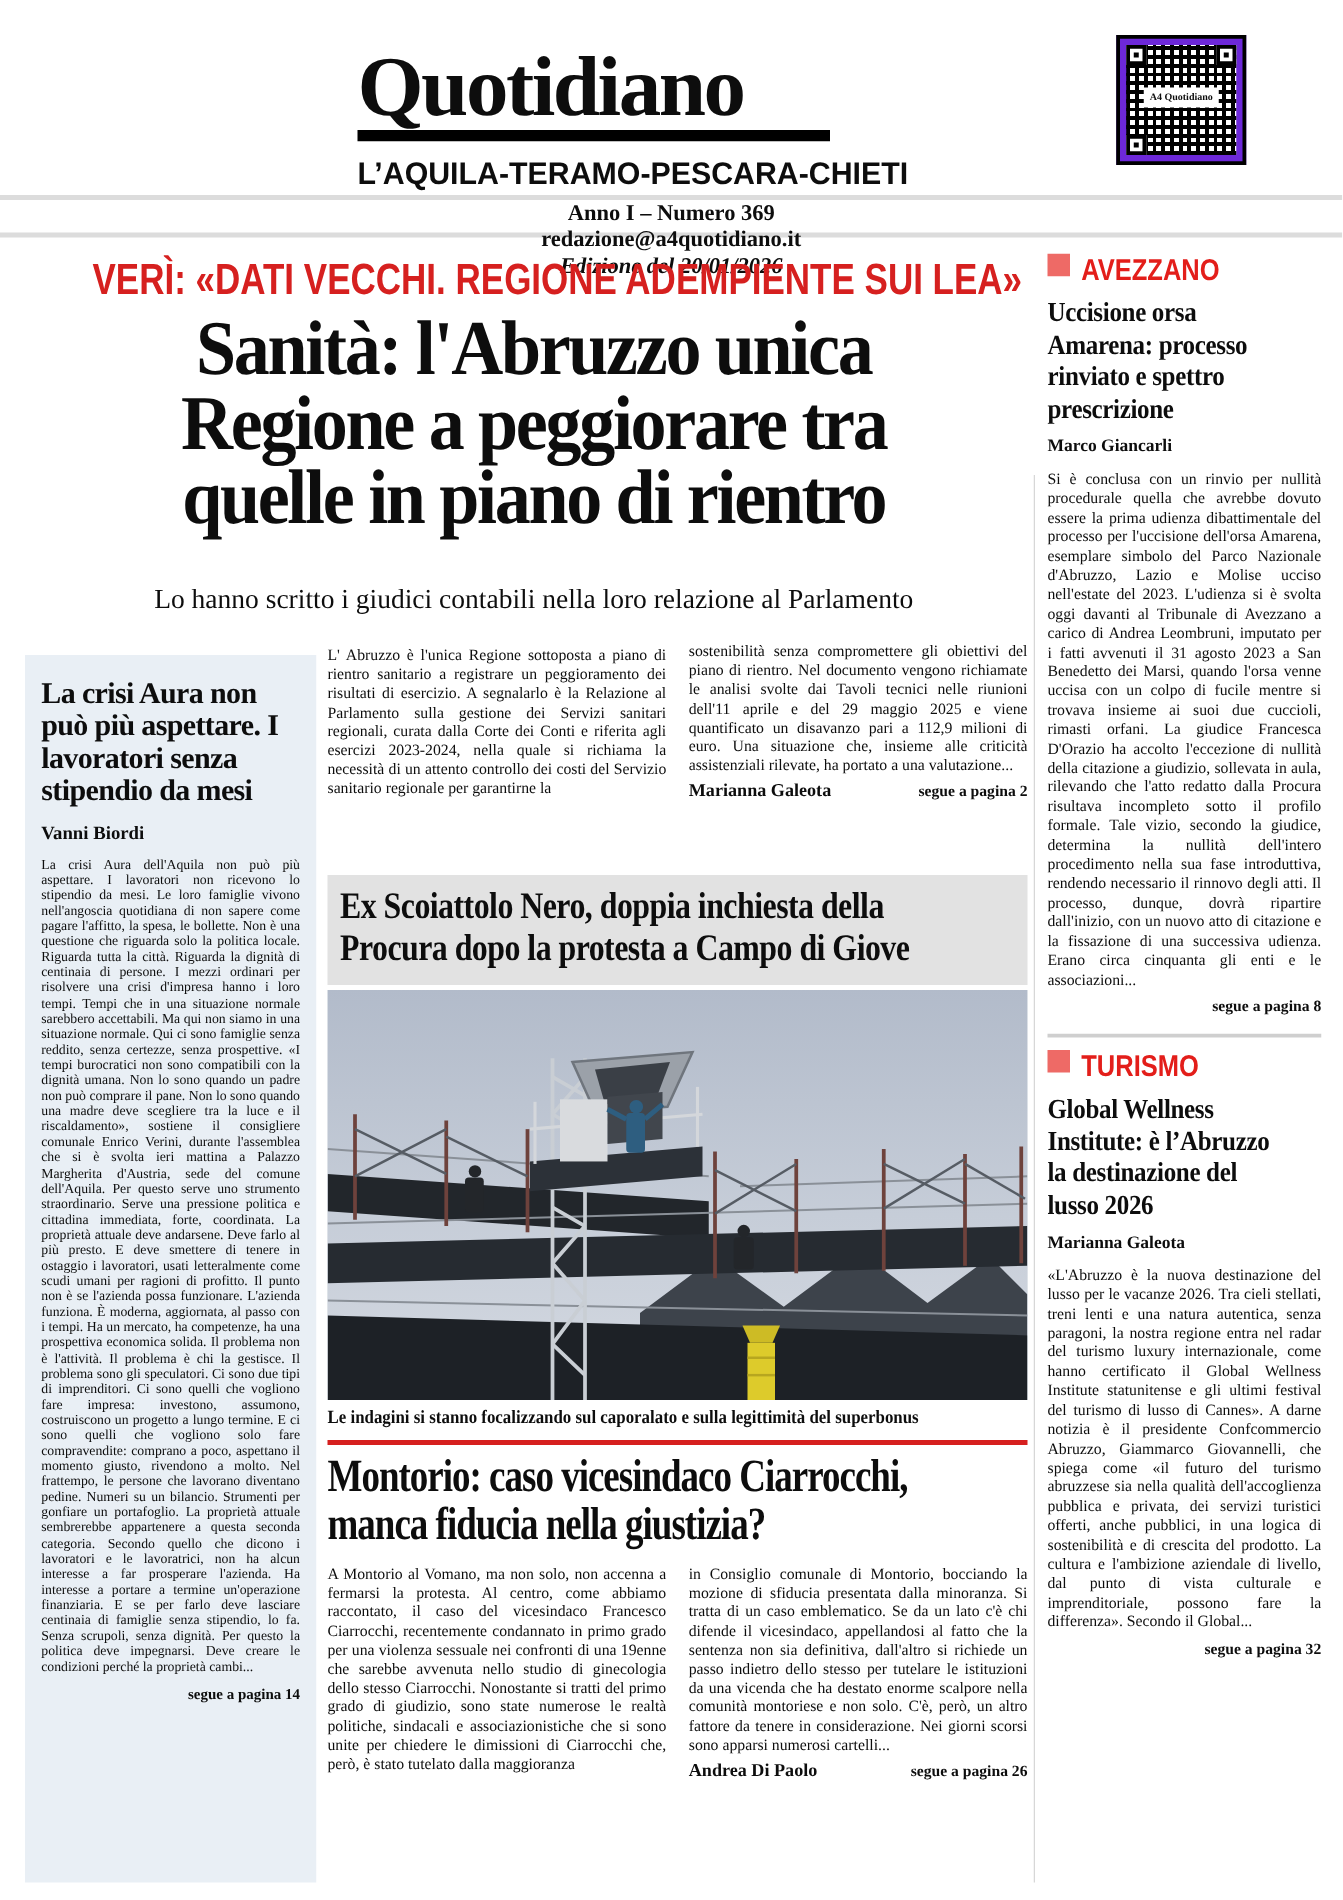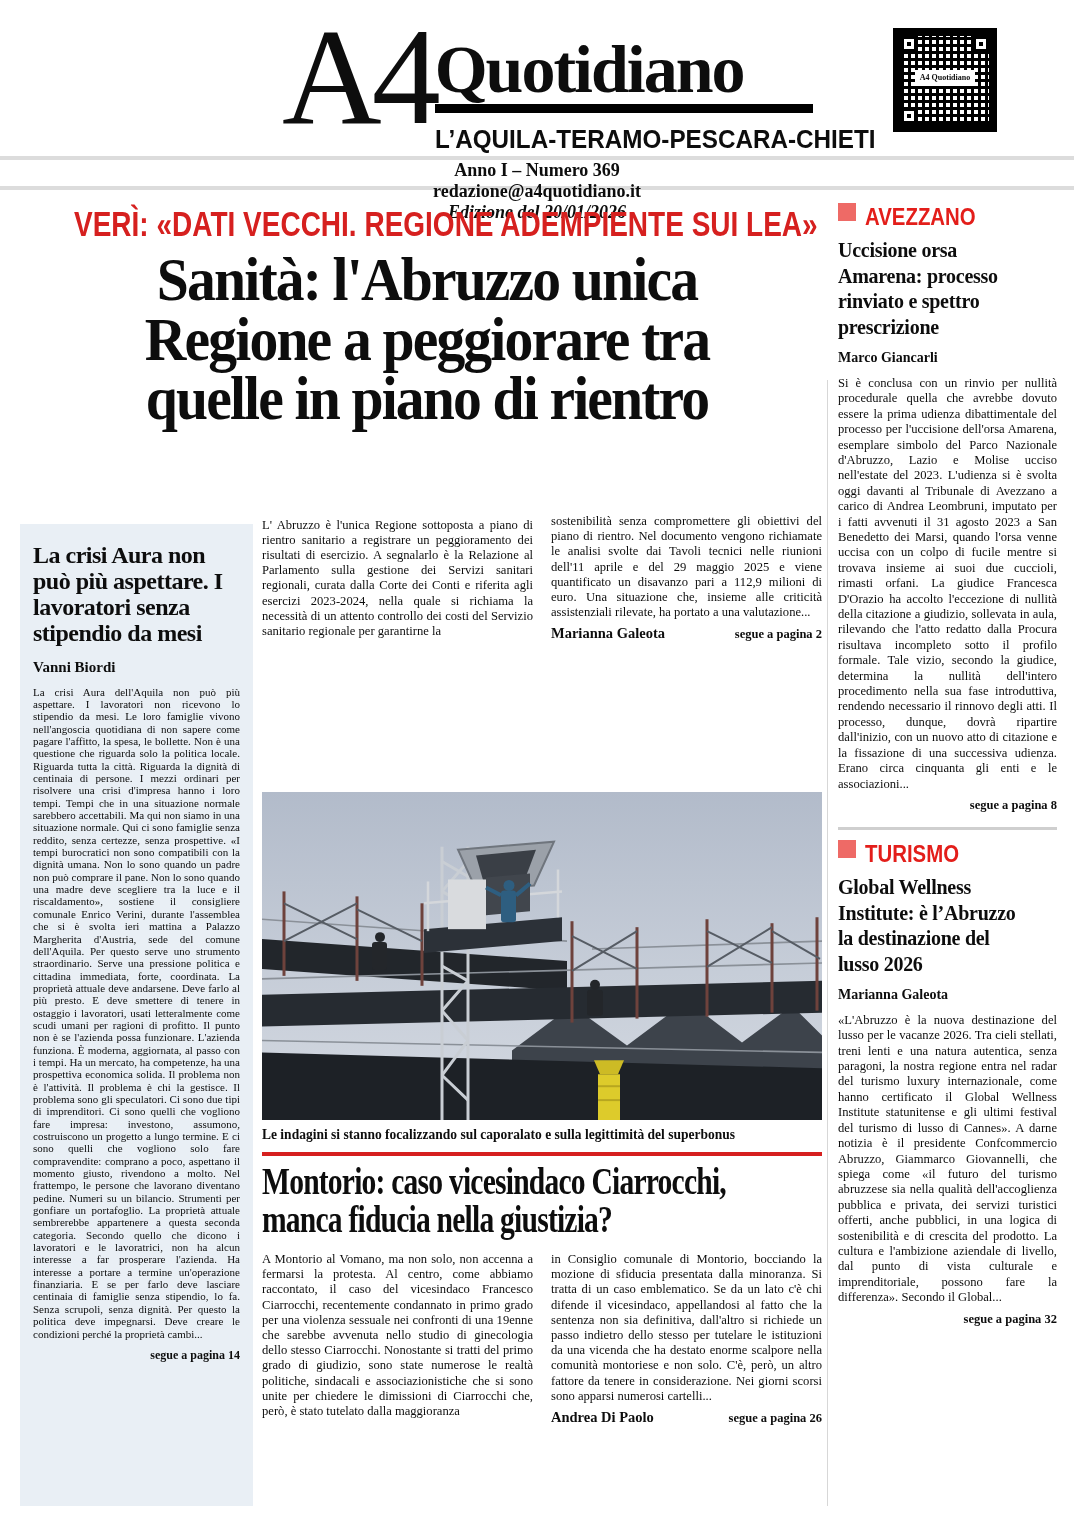--- a/index.html
+++ b/index.html
@@ -6,21 +6,21 @@
   #page{position:relative;width:1074px;height:1520px;background:#fff;overflow:hidden;
         font-family:"Liberation Serif",serif;color:#0d0d0d;}
   
   .logo{position:absolute;left:282px;top:14px;display:flex;align-items:flex-start;}
   .logo-a4{font-family:"Liberation Serif",serif;font-size:138px;line-height:.92;letter-spacing:-10px;font-weight:400;}
   .logo-right{margin-left:4px;padding-top:24px;width:378px;}
   .logo-name{font-weight:700;font-size:68px;line-height:.92;letter-spacing:-2px;white-space:nowrap;}
   .logo-bar{height:9px;background:#000;margin-top:3px;}
   .logo-tagline{font-family:"Liberation Sans",sans-serif;font-weight:700;font-size:25px;margin-top:12px;
                 white-space:nowrap;transform:scaleX(.97);transform-origin:left;}
-  .qr{position:absolute;left:893px;top:28px;width:88px;height:88px;border:3px solid #000;background:#000000;padding:5px;}
+  .qr{position:absolute;left:893px;top:28px;width:88px;height:88px;border:3px solid #000;background:#6d28d9;padding:5px;}
   .qr-noise{position:relative;width:100%;height:100%;
      background:repeating-linear-gradient(0deg,#000 0 3px,transparent 3px 7px),
                 repeating-linear-gradient(90deg,#000 0 3px,#fff 3px 7px);}
   .qr-f{position:absolute;width:16px;height:16px;border:3px solid #000;background:#fff;box-sizing:border-box;}
   .qr-f::after{content:"";position:absolute;left:3px;top:3px;width:4px;height:4px;background:#000;}
   .qr-f.tl{left:0;top:0}.qr-f.tr{right:0;top:0}.qr-f.bl{left:0;bottom:0}
   .qr-center{position:absolute;left:14px;top:34px;right:14px;height:16px;background:#fff;
      font-family:"Liberation Serif",serif;font-weight:700;font-size:8px;text-align:center;line-height:16px;white-space:nowrap;overflow:hidden;}
   
   .infobar{position:absolute;left:0;top:156px;width:1074px;height:34px;box-sizing:border-box;
@@ -74,21 +74,20 @@
   .r-body{font-size:12.6px;line-height:15.4px;text-align:justify;margin-top:10px;}
   .r-cont{text-align:right;font-weight:700;font-size:12.5px;margin-top:6px;}
   .r-divider{height:3px;background:#cfcfcf;margin:14px 0 10px 0;}
 </style>
 </head>
 <body>
 
 <div id="page">
 
   <div class="logo">
-    <div class="logo-a4">A4</div>
     <div class="logo-right">
       <div class="logo-name">Quotidiano</div>
       <div class="logo-bar"></div>
       <div class="logo-tagline">L’AQUILA-TERAMO-PESCARA-CHIETI</div>
     </div>
   </div>
   <div class="qr">
     <div class="qr-noise">
       <span class="qr-f tl"></span>
       <span class="qr-f tr"></span>
@@ -100,20 +99,21 @@
   <div class="infobar">
     <span class="issue">Anno I – Numero 369</span>
     <span class="email">redazione@a4quotidiano.it</span>
     <span class="edition">Edizione del 20/01/2026</span>
   </div>
 
   <div class="kicker">VERÌ: «DATI VECCHI. REGIONE ADEMPIENTE SUI LEA»</div>
   <div class="headline" style="white-space: pre-line;">Sanità: l'Abruzzo unica
 Regione a peggiorare tra
 quelle in piano di rientro</div>
+  <div class="subhead">Lo hanno scritto i giudici contabili nella loro relazione al Parlamento</div>
   <div class="cols lead-cols">
     <div class="col">L' Abruzzo è l'unica Regione sottoposta a piano di rientro sanitario a registrare un peggioramento dei risultati di esercizio. A segnalarlo è la Relazione al Parlamento sulla gestione dei Servizi sanitari regionali, curata dalla Corte dei Conti e riferita agli esercizi 2023-2024, nella quale si richiama la necessità di un attento controllo dei costi del Servizio sanitario regionale per garantirne la</div>
     <div class="col">
       <span>sostenibilità senza compromettere gli obiettivi del piano di rientro. Nel documento vengono richiamate le analisi svolte dai Tavoli tecnici nelle riunioni dell'11 aprile e del 29 maggio 2025 e viene quantificato un disavanzo pari a 112,9 milioni di euro. Una situazione che, insieme alle criticità assistenziali rilevate, ha portato a una valutazione...</span>
       <div class="sig-row">
         <span class="sig-name">Marianna Galeota</span>
         <span class="sig-cont">segue a pagina 2</span>
       </div>
     </div>
   </div>
@@ -121,20 +121,24 @@
   <div class="aura">
     <div class="aura-title" style="white-space: pre-line;">La crisi Aura non
 può più aspettare. I
 lavoratori senza
 stipendio da mesi</div>
     <div class="aura-byline">Vanni Biordi</div>
     <div class="aura-body">La crisi Aura dell'Aquila non può più aspettare. I lavoratori non ricevono lo stipendio da mesi. Le loro famiglie vivono nell'angoscia quotidiana di non sapere come pagare l'affitto, la spesa, le bollette. Non è una questione che riguarda solo la politica locale. Riguarda tutta la città. Riguarda la dignità di centinaia di persone. I mezzi ordinari per risolvere una crisi d'impresa hanno i loro tempi. Tempi che in una situazione normale sarebbero accettabili. Ma qui non siamo in una situazione normale. Qui ci sono famiglie senza reddito, senza certezze, senza prospettive. «I tempi burocratici non sono compatibili con la dignità umana. Non lo sono quando un padre non può comprare il pane. Non lo sono quando una madre deve scegliere tra la luce e il riscaldamento», sostiene il consigliere comunale Enrico Verini, durante l'assemblea che si è svolta ieri mattina a Palazzo Margherita d'Austria, sede del comune dell'Aquila. Per questo serve uno strumento straordinario. Serve una pressione politica e cittadina immediata, forte, coordinata. La proprietà attuale deve andarsene. Deve farlo al più presto. E deve smettere di tenere in ostaggio i lavoratori, usati letteralmente come scudi umani per ragioni di profitto. Il punto non è se l'azienda possa funzionare. L'azienda funziona. È moderna, aggiornata, al passo con i tempi. Ha un mercato, ha competenze, ha una prospettiva economica solida. Il problema non è l'attività. Il problema è chi la gestisce. Il problema sono gli speculatori. Ci sono due tipi di imprenditori. Ci sono quelli che vogliono fare impresa: investono, assumono, costruiscono un progetto a lungo termine. E ci sono quelli che vogliono solo fare compravendite: comprano a poco, aspettano il momento giusto, rivendono a molto. Nel frattempo, le persone che lavorano diventano pedine. Numeri su un bilancio. Strumenti per gonfiare un portafoglio. La proprietà attuale sembrerebbe appartenere a questa seconda categoria. Secondo quello che dicono i lavoratori e le lavoratrici, non ha alcun interesse a far prosperare l'azienda. Ha interesse a portare a termine un'operazione finanziaria. E se per farlo deve lasciare centinaia di famiglie senza stipendio, lo fa. Senza scrupoli, senza dignità. Per questo la politica deve impegnarsi. Deve creare le condizioni perché la proprietà cambi...</div>
     <div class="aura-foot">segue a pagina 14</div>
   </div>
 
+  <div class="graybox">
+    <div class="graybox-h" style="white-space: pre-line;">Ex Scoiattolo Nero, doppia inchiesta della
+Procura dopo la protesta a Campo di Giove</div>
+  </div>
 
   <div class="photo">
     <svg viewBox="0 0 560 330" preserveAspectRatio="none">
       <defs>
         <linearGradient id="sky" x1="0" y1="0" x2="0" y2="1">
           <stop offset="0" stop-color="#b2bbca"></stop>
           <stop offset="0.55" stop-color="#c6cdd8"></stop>
           <stop offset="1" stop-color="#d4d9e1"></stop>
         </linearGradient>
       </defs>

